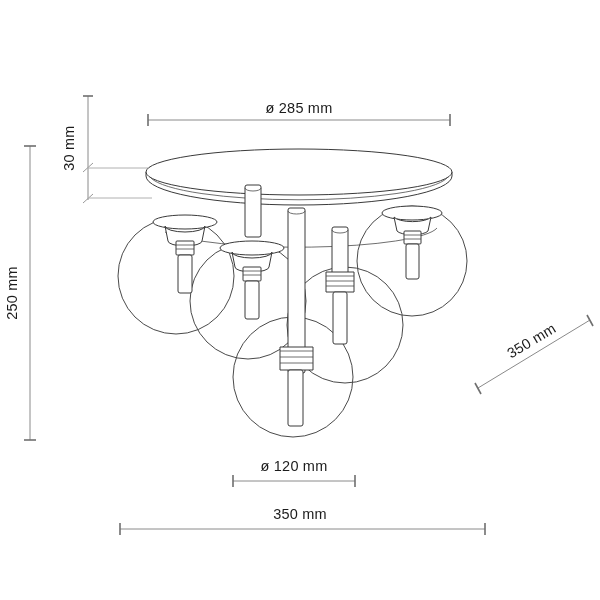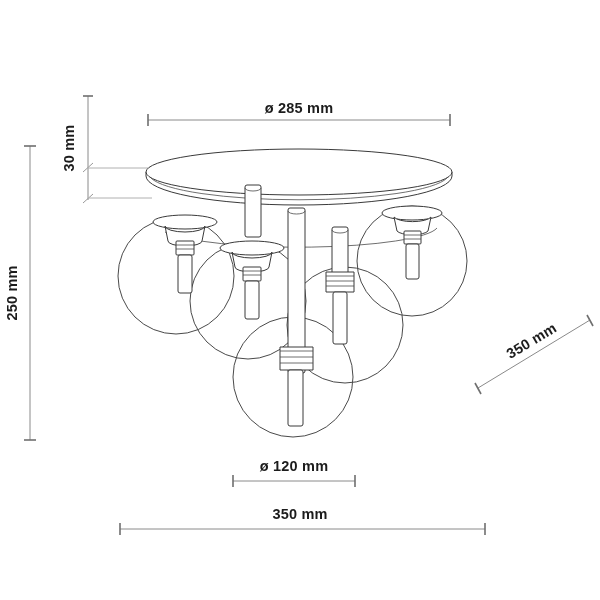--- a/index.html
+++ b/index.html
@@ -11,21 +11,20 @@
     width: 600px;
     height: 600px;
     overflow: hidden;
     font-family: "Liberation Sans", sans-serif;
   }
   #stage {
     position: relative;
     width: 600px;
     height: 600px;
     background: #ffffff;
-    font-weight: bold;
   }
   svg#drawing {
     position: absolute;
     left: 0;
     top: 0;
     width: 600px;
     height: 600px;
     display: block;
   }
   .dim-line {

